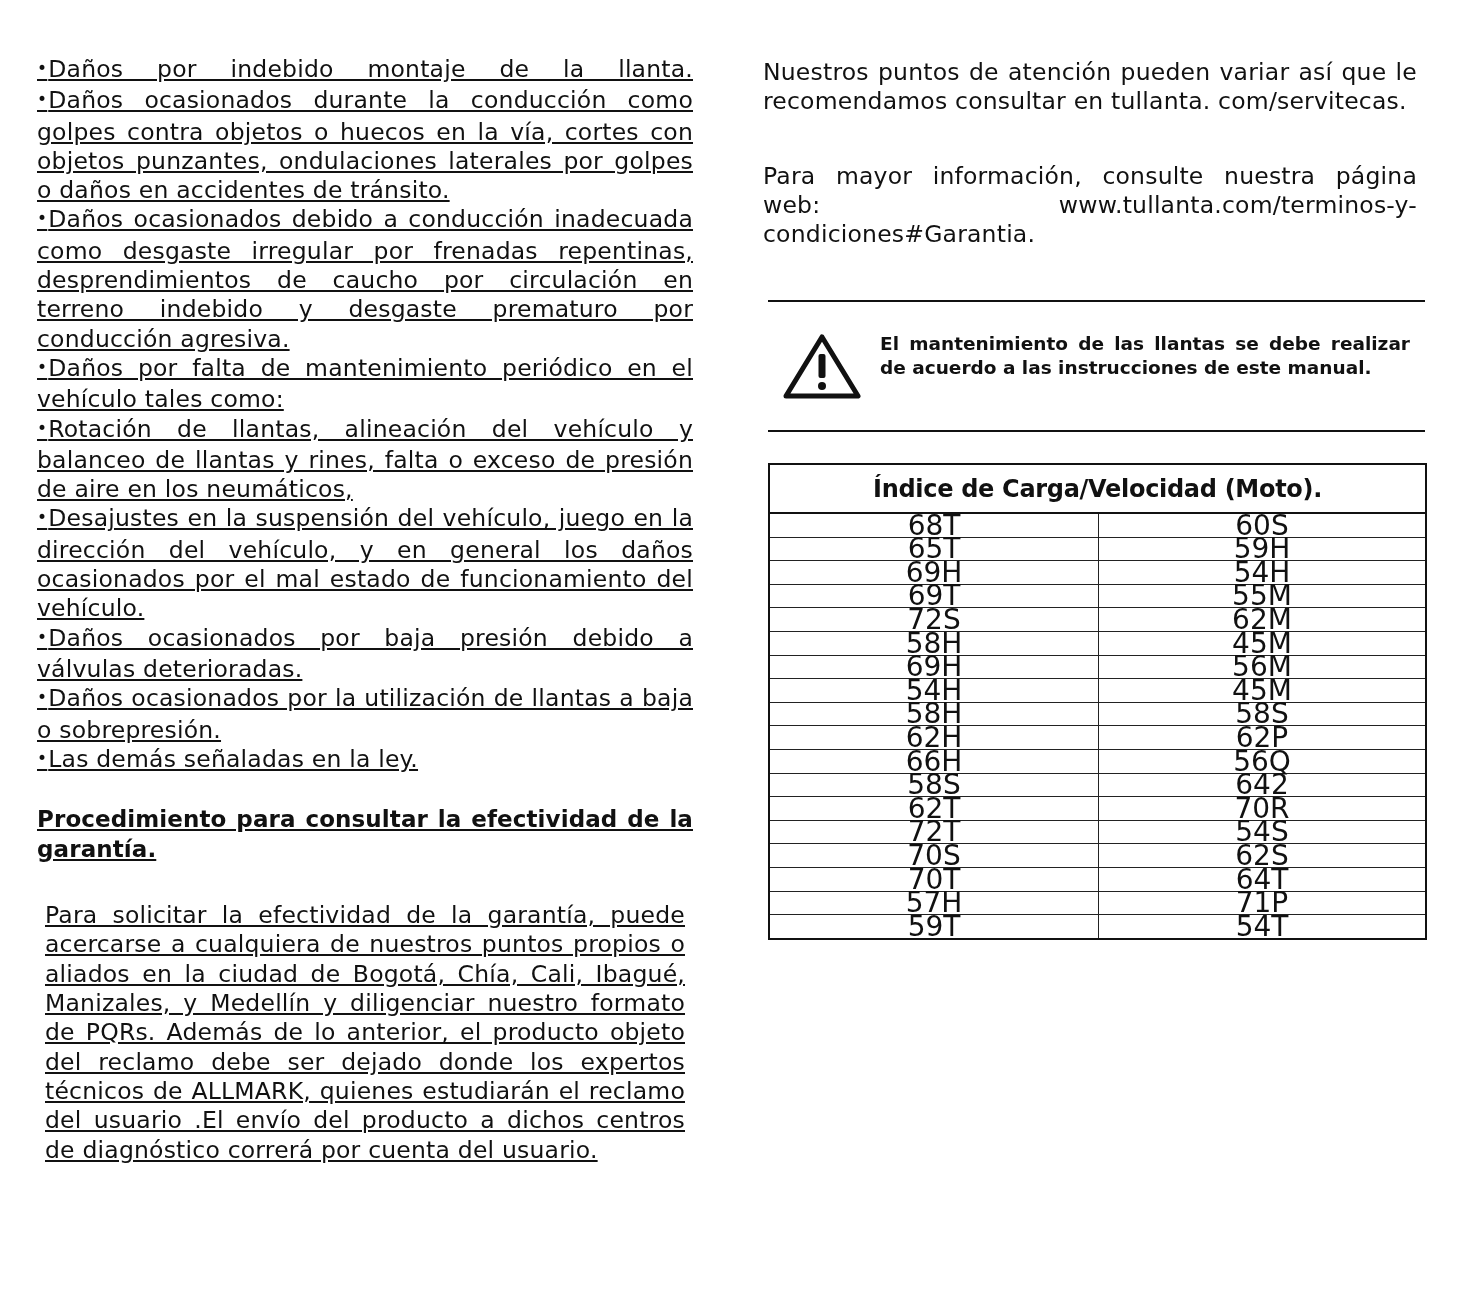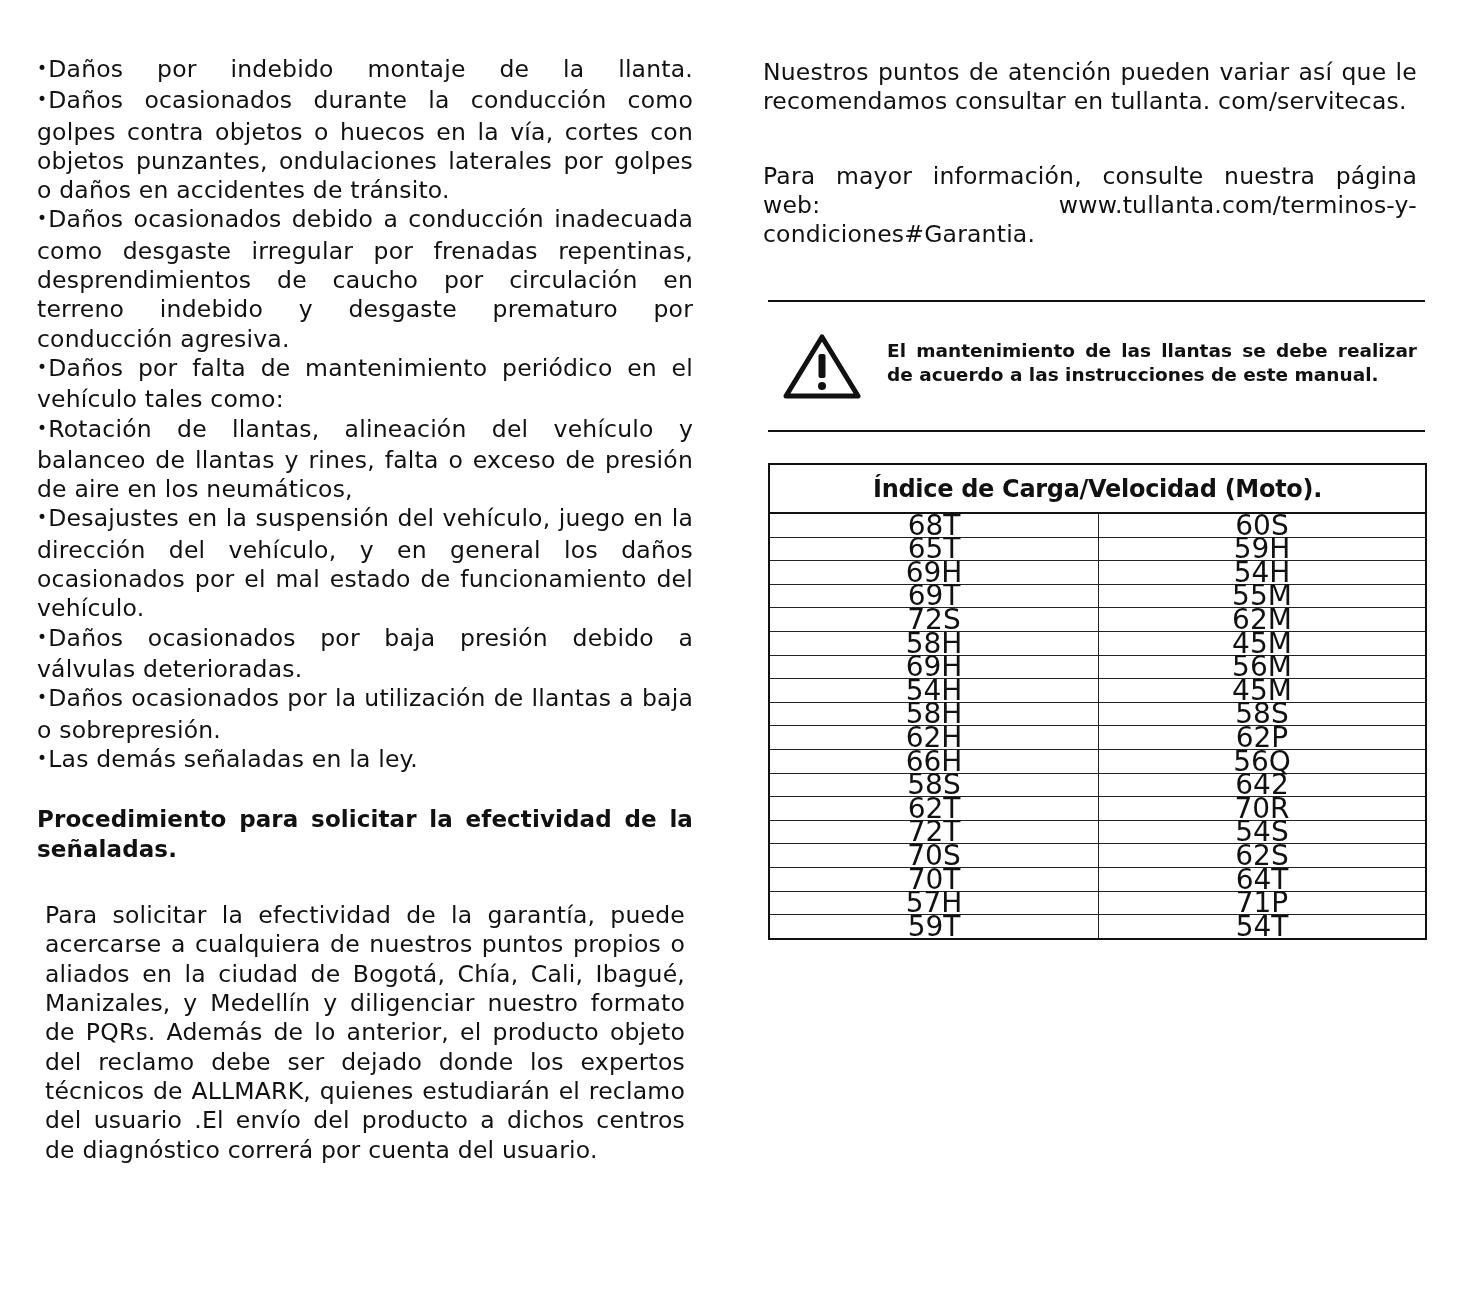--- a/index.html
+++ b/index.html
@@ -13,20 +13,21 @@
       position: relative;
       overflow: hidden;
       color: #111111;
       font-family: "DejaVu Sans", sans-serif;
     }
     .col-left {
       position: absolute;
       left: 37px;
       top: 55px;
       width: 656px;
+      text-decoration: underline;
     }
     .col-right {
       position: absolute;
       left: 755px;
       top: 50px;
       width: 670px;
     }
     .body-text {
       font-size: 23.5px;
       line-height: 29.3px;
@@ -81,21 +82,21 @@
       height: 70px;
     }
     .warning-text {
       position: absolute;
       left: 98px;
       top: 2px;
       width: 530px;
       font-weight: bold;
       font-size: 18.5px;
       line-height: 24px;
-      margin: 7px;
+      margin: 0;
       text-align: justify;
     }
     .load-table {
       position: absolute;
       left: 768px;
       top: 463px;
       width: 659px;
       border-collapse: collapse;
       border: 2.5px solid #111;
       padding-left: 41px;
@@ -133,21 +134,21 @@
     <p class="body-text bullet-item">Daños ocasionados durante la conducción como golpes contra objetos o huecos en la vía, cortes con objetos punzantes, ondulaciones laterales por golpes o daños en accidentes de tránsito.</p>
     <p class="body-text bullet-item">Daños ocasionados debido a conducción inadecuada como desgaste irregular por frenadas repentinas, desprendimientos de caucho por circulación en terreno indebido y desgaste prematuro por conducción agresiva.</p>
     <p class="body-text bullet-item">Daños por falta de mantenimiento periódico en el vehículo tales como:</p>
     <p class="body-text bullet-item">Rotación de llantas, alineación del vehículo y balanceo de llantas y rines, falta o exceso de presión de aire en los neumáticos,</p>
     <p class="body-text bullet-item">Desajustes en la suspensión del vehículo, juego en la dirección del vehículo, y en general los daños ocasionados por el mal estado de funcionamiento del vehículo.</p>
     <p class="body-text bullet-item">Daños ocasionados por baja presión debido a válvulas deterioradas.</p>
     <p class="body-text bullet-item">Daños ocasionados por la utilización de llantas a baja o sobrepresión.</p>
     <p class="body-text bullet-item">Las demás señaladas en la ley.</p>
   </div>
   <div class="spacer"></div>
-  <h2 class="heading">Procedimiento para solicitar la efectividad de la señaladas.</h2>
+  <h2 class="heading">Procedimiento para consultar la efectividad de la garantía.</h2>
   <div class="spacer"></div>
   <p class="body-text">Para solicitar la efectividad de la garantía, puede acercarse a cualquiera de nuestros puntos propios o aliados en la ciudad de Bogotá, Chía, Cali, Ibagué, Manizales, y Medellín y diligenciar nuestro formato de PQRs. Además de lo anterior, el producto objeto del reclamo debe ser dejado donde los expertos técnicos de ALLMARK, quienes estudiarán el reclamo del usuario .El envío del producto a dichos centros de diagnóstico correrá por cuenta del usuario.</p>
 </div>
 
 <div class="col-right">
   <p class="body-text">Nuestros puntos de atención pueden variar así que le recomendamos consultar en tullanta. com/servitecas.</p>
   <div class="spacer"></div>
   <p class="body-text">Para mayor información, consulte nuestra página web: www.tullanta.com/terminos-y- condiciones#Garantia.</p>
 </div>
 

